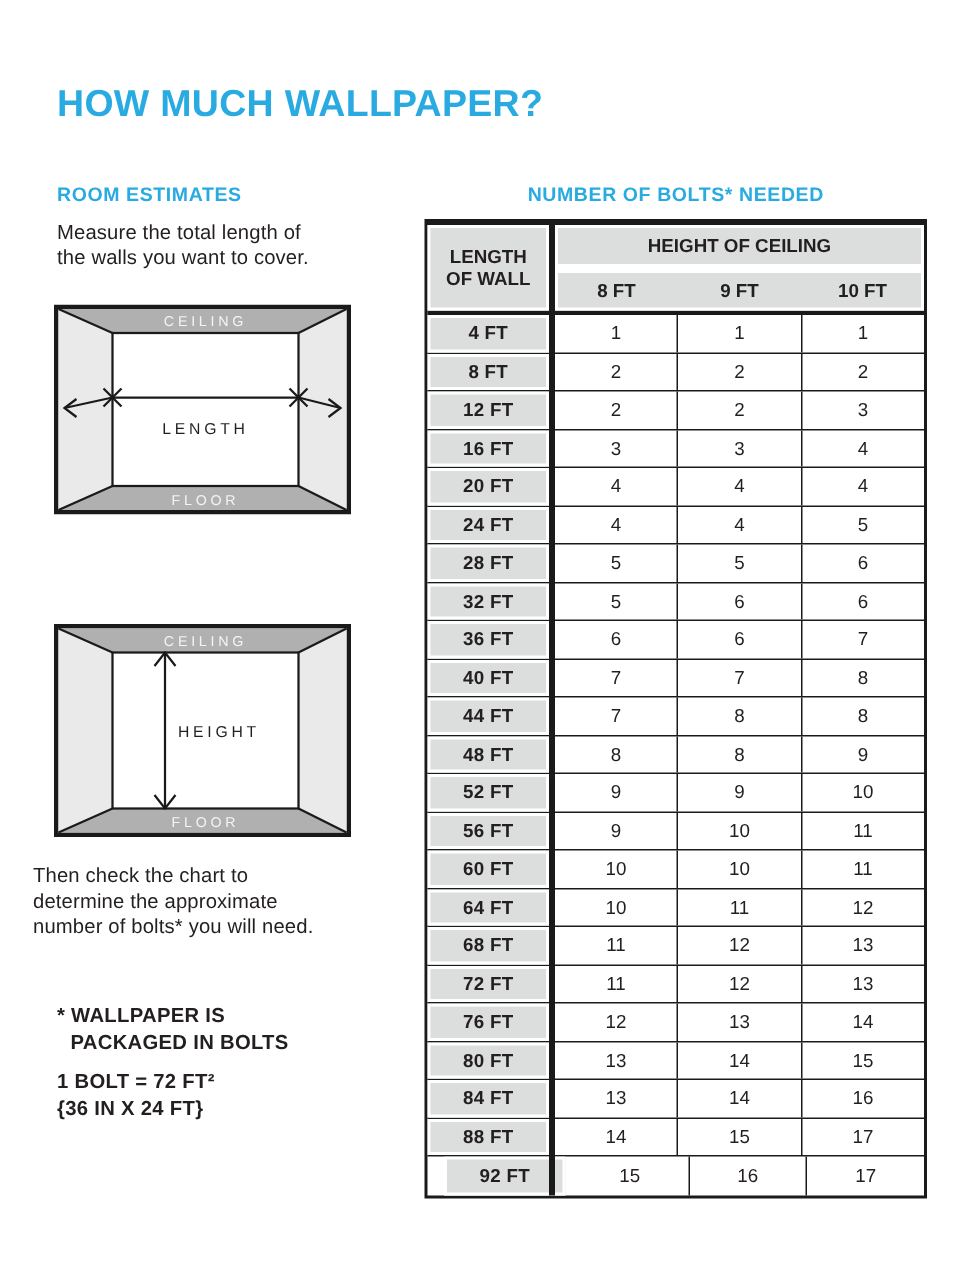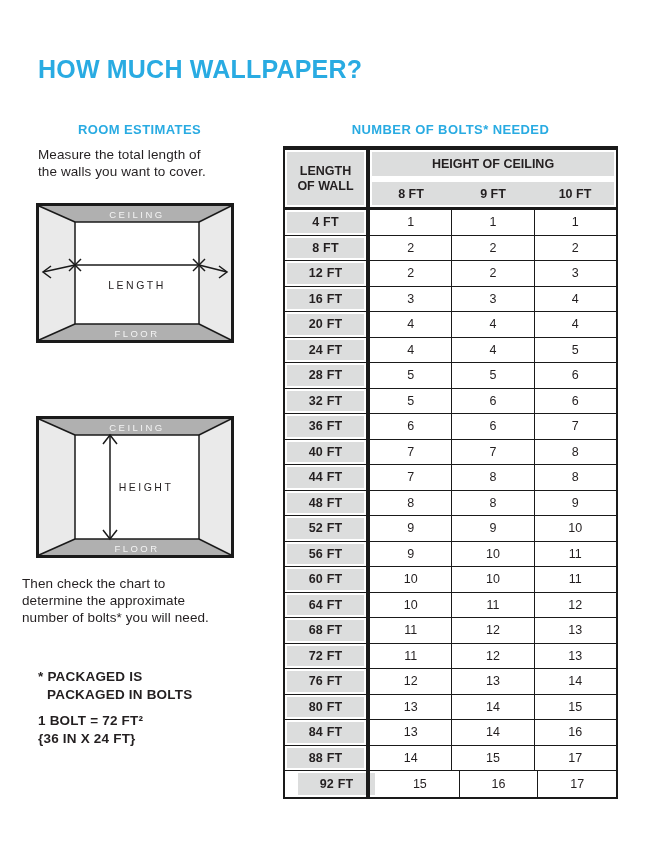--- a/index.html
+++ b/index.html
@@ -49,21 +49,21 @@
   .diag-band-label{font-size:9.5px; letter-spacing:2.5px; fill:#f4f4f4;}
   .diag-dim-label{font-size:10.5px; letter-spacing:2.5px; fill:var(--ink);}
 </style>
 </head>
 <body>
 
 <div class="page">
 
   <h1 class="abs title" style="left:38px; top:32px;margin-top:23px;">HOW MUCH WALLPAPER?</h1>
 
-  <div class="abs section-heading" style="left:38px; top:122px;margin-left:40px;">ROOM ESTIMATES</div>
+  <div class="abs section-heading" style="left:38px; top:122px;">ROOM ESTIMATES</div>
 
   <div class="abs body-text" style="left:38px; top:146px;">
     <div>Measure the total length of</div>
     <div>the walls you want to cover.</div>
   </div>
 
   <svg class="abs diagram" style="left:36px; top:203px;" width="198" height="140" viewBox="0 0 198 140">
     <rect x="1.5" y="1.5" width="195" height="137" fill="#ffffff" stroke="#1a1a1a" stroke-width="3"></rect>
     <polygon points="3,3 39,19 39,121 3,137" fill="#eaeaea"></polygon>
     <polygon points="195,3 163,19 163,121 195,137" fill="#eaeaea"></polygon>
@@ -116,21 +116,21 @@
     <text x="110" y="75" text-anchor="middle" class="diag-dim-label">HEIGHT</text>
   </svg>
 
   <div class="abs body-text" style="left:22px; top:575px;">
     <div>Then check the chart to</div>
     <div>determine the approximate</div>
     <div>number of bolts* you will need.</div>
   </div>
 
   <div class="abs bold-note" style="left:38px; top:668px;">
-    <span>* PACKAGED IS</span>
+    <span>* WALLPAPER IS</span>
     <span class="indent">PACKAGED IN BOLTS</span>
   </div>
 
   <div class="abs bold-note" style="left:38px; top:712px;">
     <div>1 BOLT = 72 FT²</div>
     <div>{36 IN X 24 FT}</div>
   </div>
 
   <div class="abs section-heading table-heading">NUMBER OF BOLTS* NEEDED</div>
 

